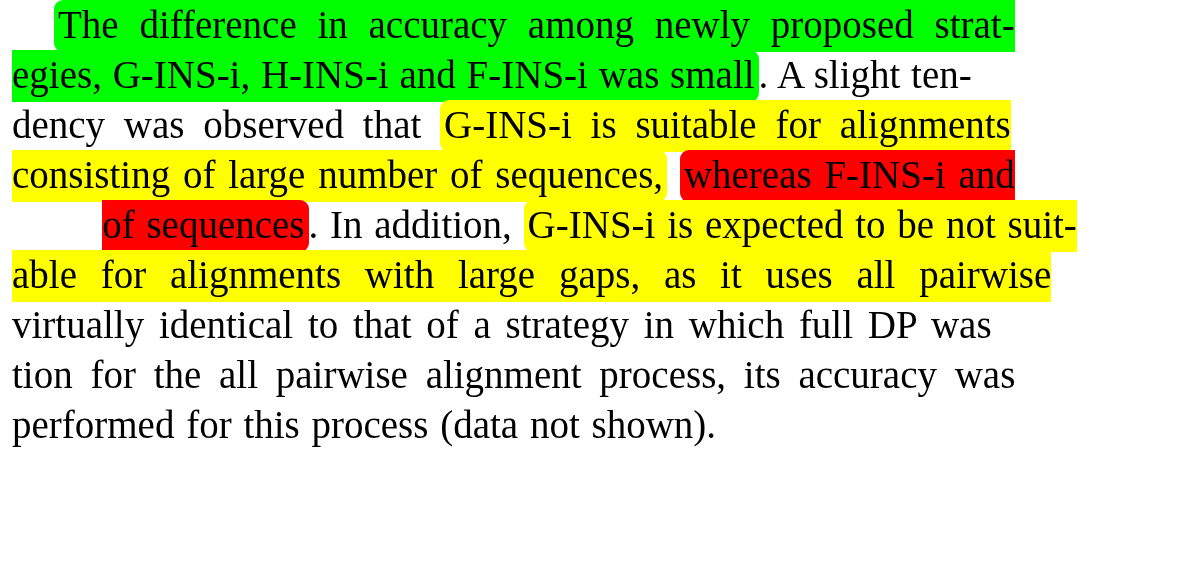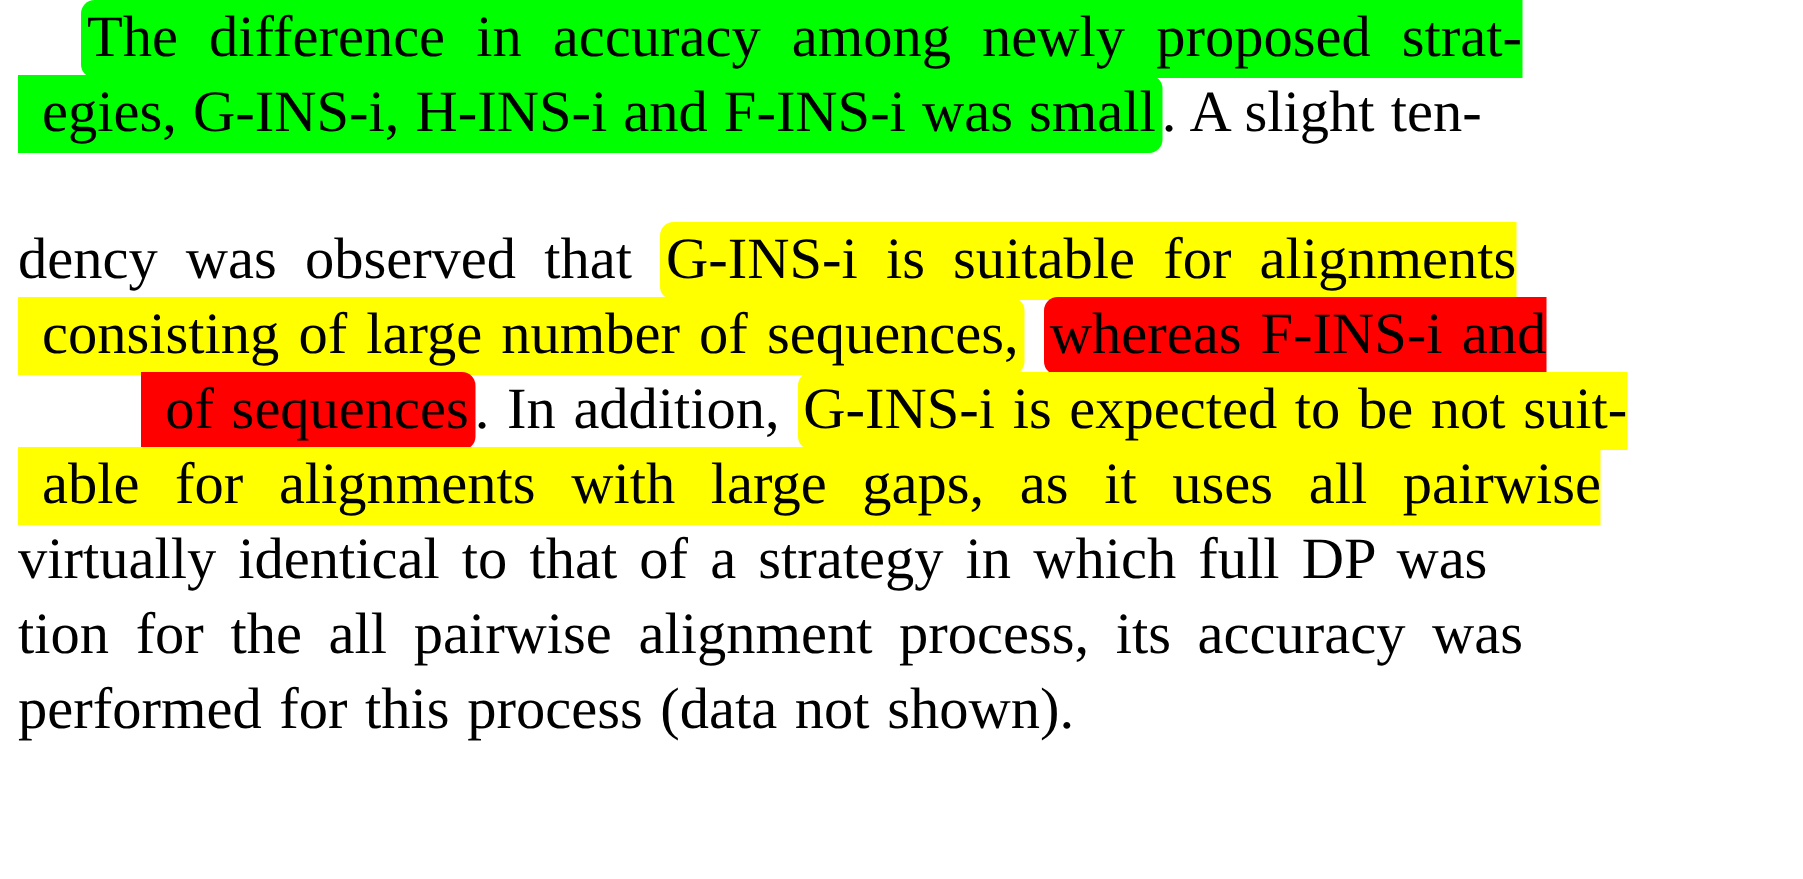--- a/index.html
+++ b/index.html
@@ -42,28 +42,28 @@
   .doc-line .w {
     display: inline;
   }
   .hl-green  { background: #00ff00; }
   .hl-yellow { background: #ffff00; }
   .hl-red    { background: #ff0000; margin-top: 20px; }
 
   
   .seg { border-radius: 9px; padding: 3px 4px 6px 4px; }
   .seg-open-r  { border-top-right-radius: 0; border-bottom-right-radius: 0; padding-right: 0; }
-  .seg-open-l  { border-top-left-radius: 0; border-bottom-left-radius: 0; padding-left: 16px; }
+  .seg-open-l  { border-top-left-radius: 0; border-bottom-left-radius: 0; padding-left: 0; }
 
   .indent { display: inline-block; width: 42px; }
 
   
   .ws-1  { word-spacing: 11px; }
   .ws-2  { word-spacing: 1px; }
-  .ws-3  { word-spacing: 9px; margin-top: 48px; }
+  .ws-3  { word-spacing: 9px; }
   .ws-4  { word-spacing: 3px; }
   .ws-5  { word-spacing: 1px; }
   .ws-6  { word-spacing: 2px; text-align: center; }
   .ws-7  { word-spacing: 14px; }
   .ws-8  { word-spacing: 2px; }
   .ws-9  { word-spacing: 8px; }
   .ws-10 { word-spacing: 5px; }
   .ws-11 { word-spacing: 2px; }
 </style>
 </head>

